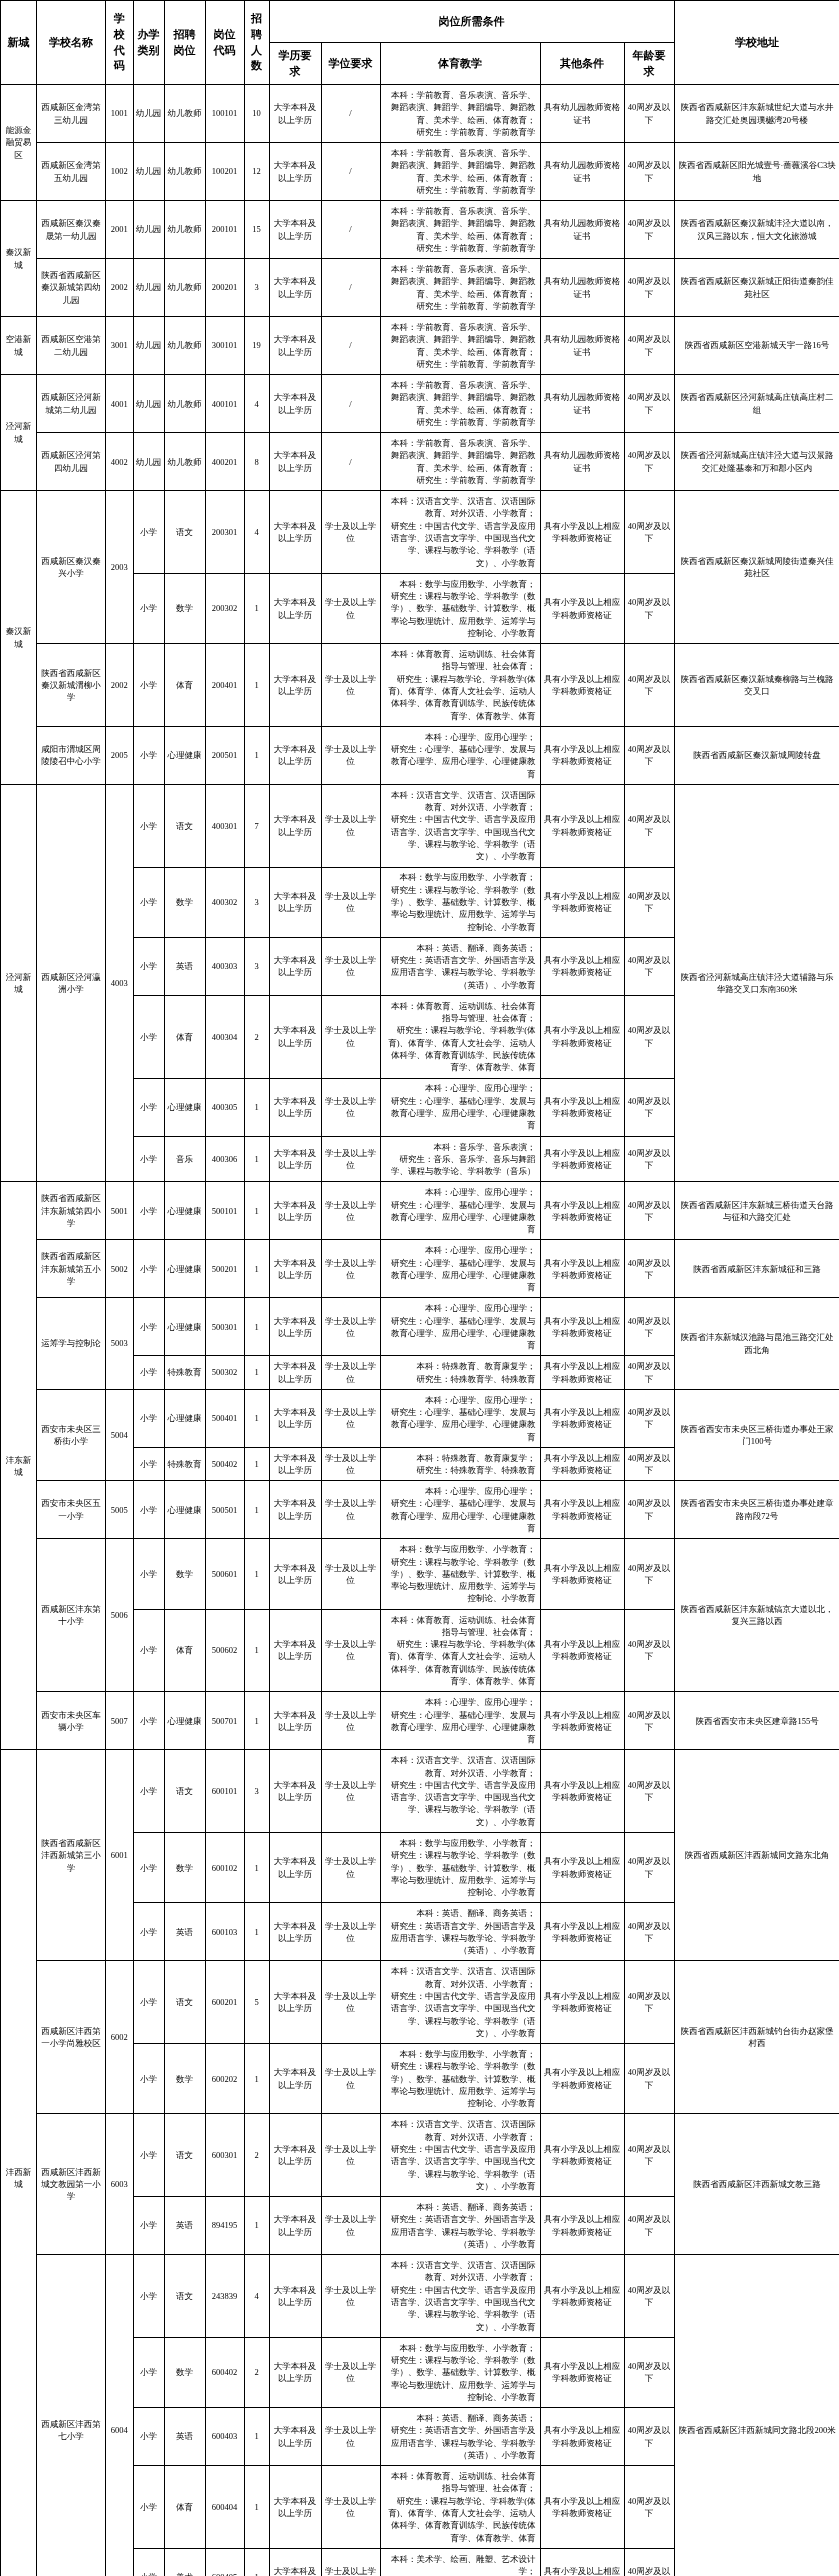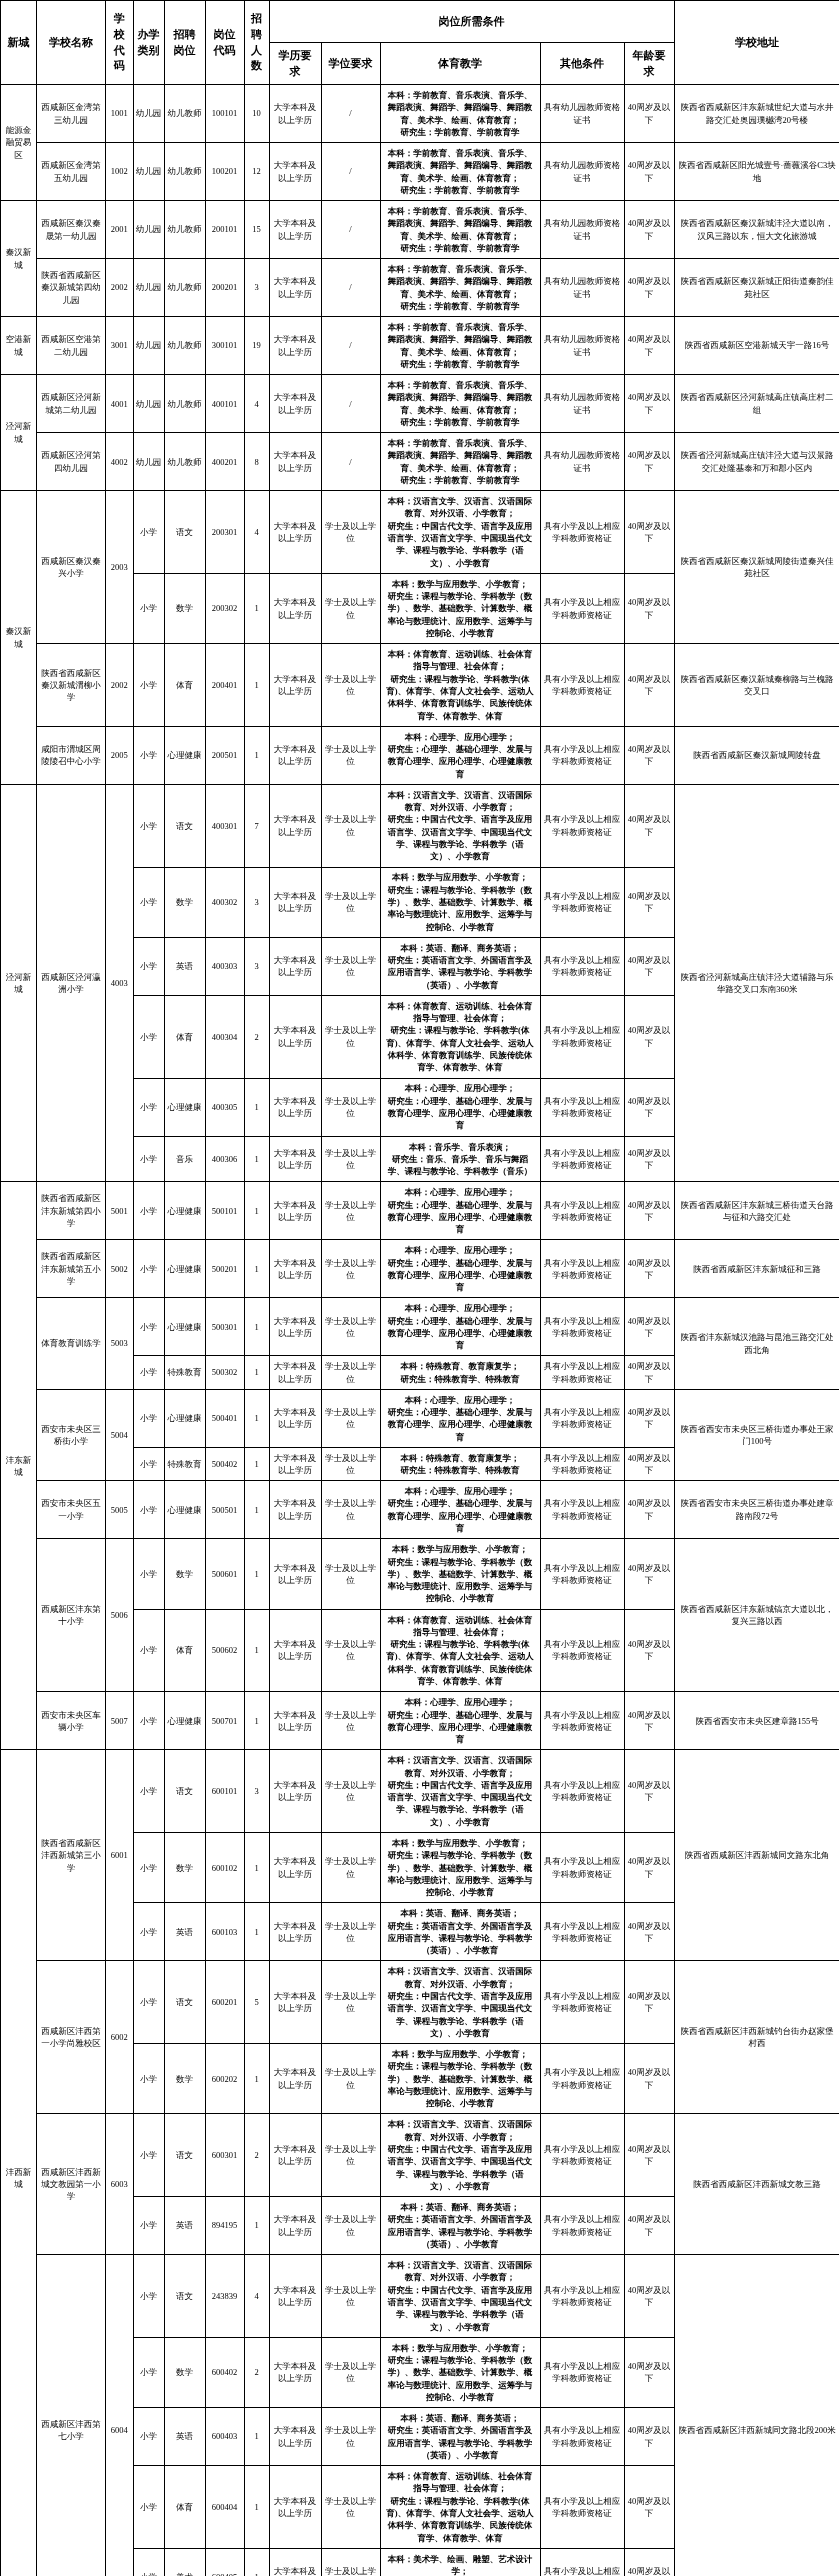--- a/index.html
+++ b/index.html
@@ -3,21 +3,21 @@
 <meta charset="utf-8">
 <style>
   html,body{margin:0;padding:0;background:#fff;}
   .page{width:839px;margin:0 auto;background:#fff;}
   table{border-collapse:collapse;table-layout:fixed;width:839px;
         font-family:"Liberation Serif","DejaVu Serif",serif;color:#000;}
   th,td{border:0.7px solid #000;text-align:center;vertical-align:middle;
         font-size:8.5px;line-height:1.45;padding:3.9px 2px;word-break:break-all;
         font-weight:normal;background:#fff;}
   thead th{font-size:11px;height:33px;padding:4px;font-weight:bold;}
-  td.major{text-align:center;white-space:pre-wrap;padding:3.9px 3.9px;font-weight:bold;}
+  td.major{text-align:right;white-space:pre-wrap;padding:3.9px 3.9px;}
   td.c12,td.c1{padding:6.6px 2.6px;}
   td.c6,td.c5,td.c2{font-family:"Liberation Serif",serif;}
 </style>
 </head>
 <body>
 
 <div class="page">
   <table>
     <colgroup>
       <col style="width:36px">
@@ -326,21 +326,21 @@
           <td class="c6">1</td>
           <td class="c7">大学本科及以上学历</td>
           <td class="c8">学士及以上学位</td>
           <td class="c9 major">本科：心理学、应用心理学；
 研究生：心理学、基础心理学、发展与教育心理学、应用心理学、心理健康教育</td>
           <td class="c10">具有小学及以上相应学科教师资格证</td>
           <td class="c11">40周岁及以下</td>
           <td class="c12">陕西省西咸新区沣东新城征和三路</td>
         </tr>
         <tr>
-          <td rowspan="2" class="c1">体育教育训练学</td>
+          <td rowspan="2" class="c1">运筹学与控制论</td>
           <td rowspan="2" class="c2">5003</td>
           <td class="c3">小学</td>
           <td class="c4">心理健康</td>
           <td class="c5">500301</td>
           <td class="c6">1</td>
           <td class="c7">大学本科及以上学历</td>
           <td class="c8">学士及以上学位</td>
           <td class="c9 major">本科：心理学、应用心理学；
 研究生：心理学、基础心理学、发展与教育心理学、应用心理学、心理健康教育</td>
           <td class="c10">具有小学及以上相应学科教师资格证</td>

